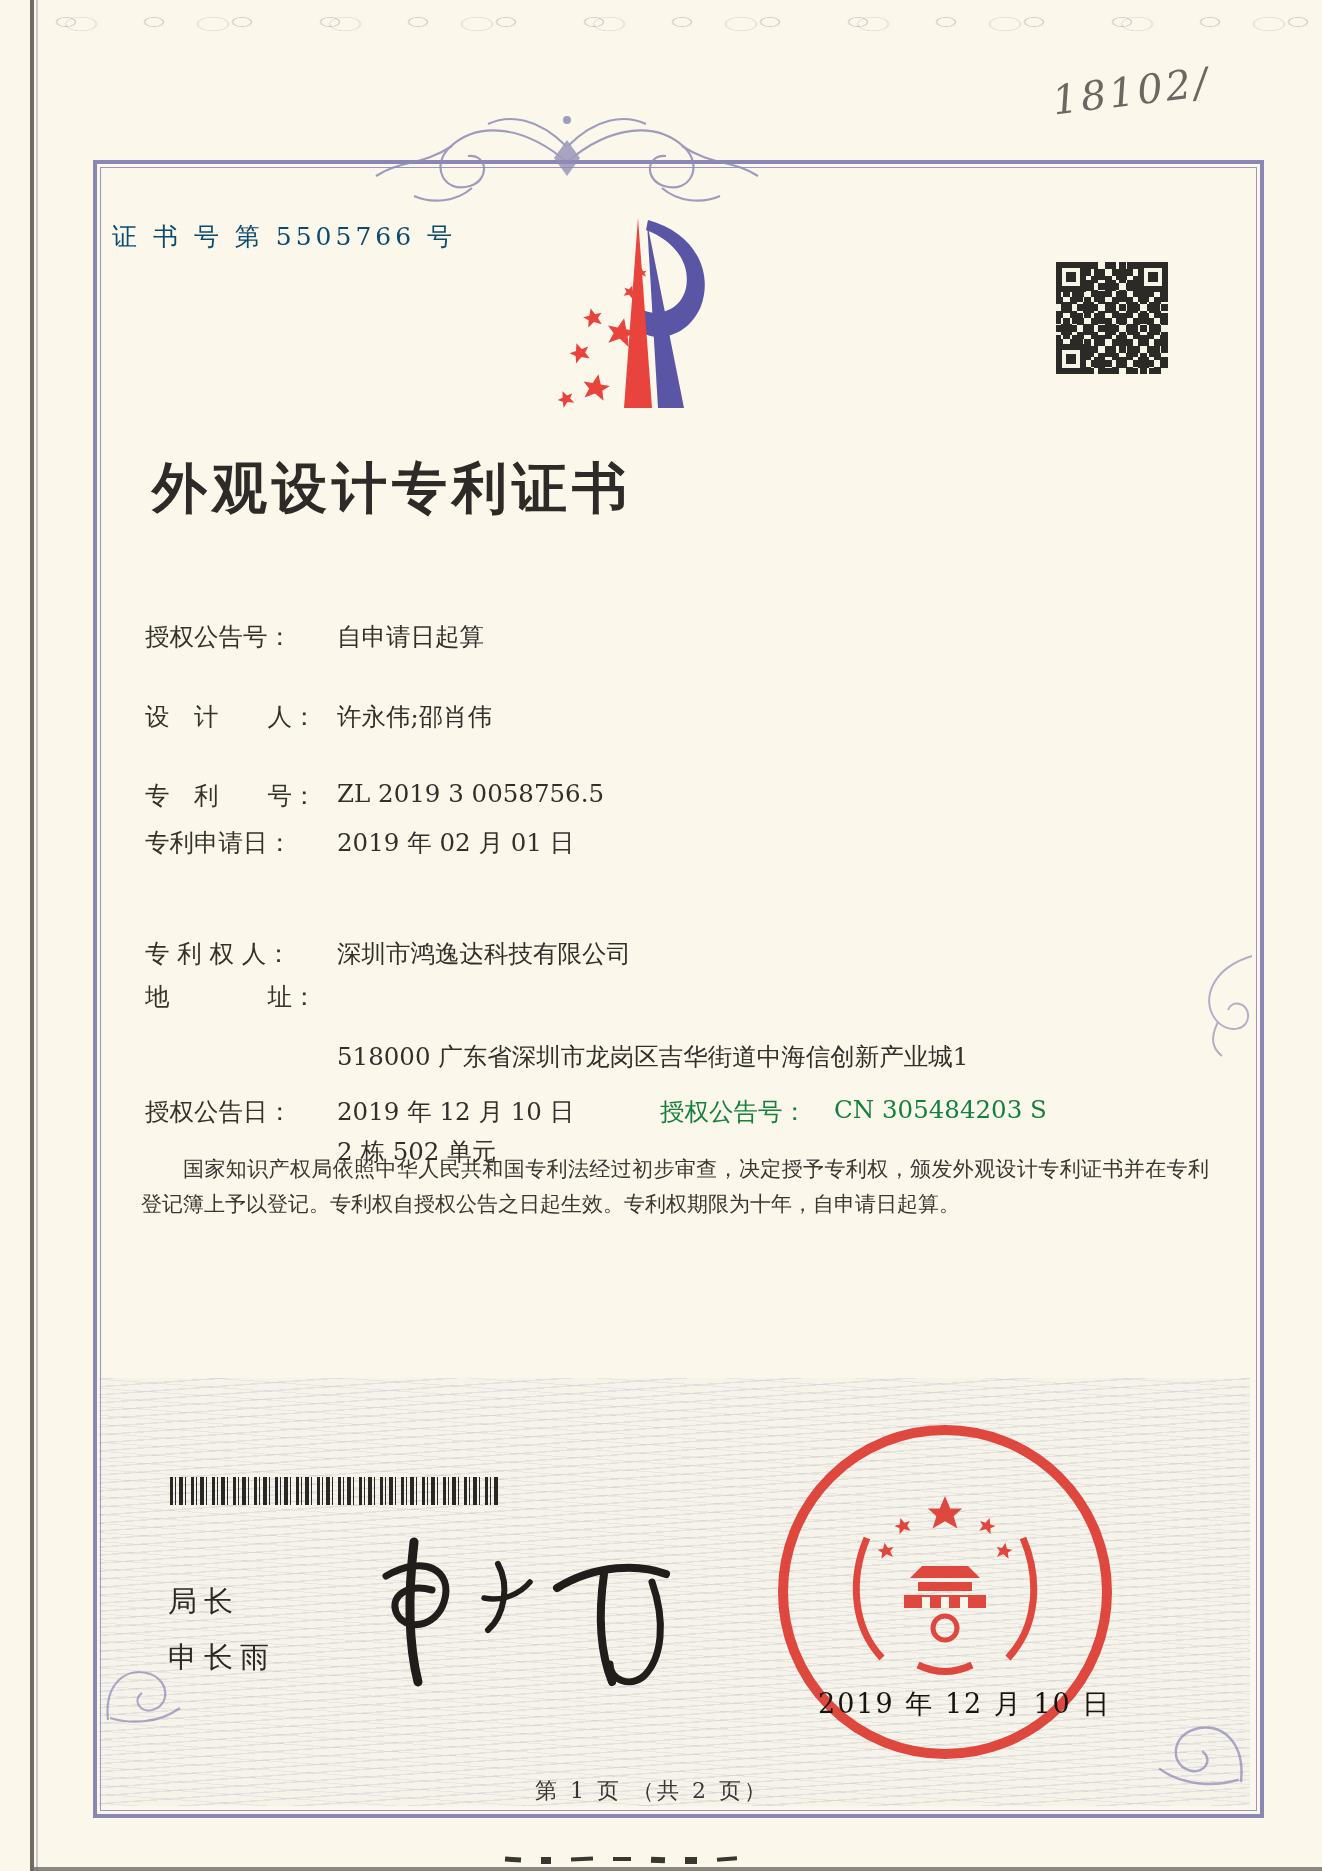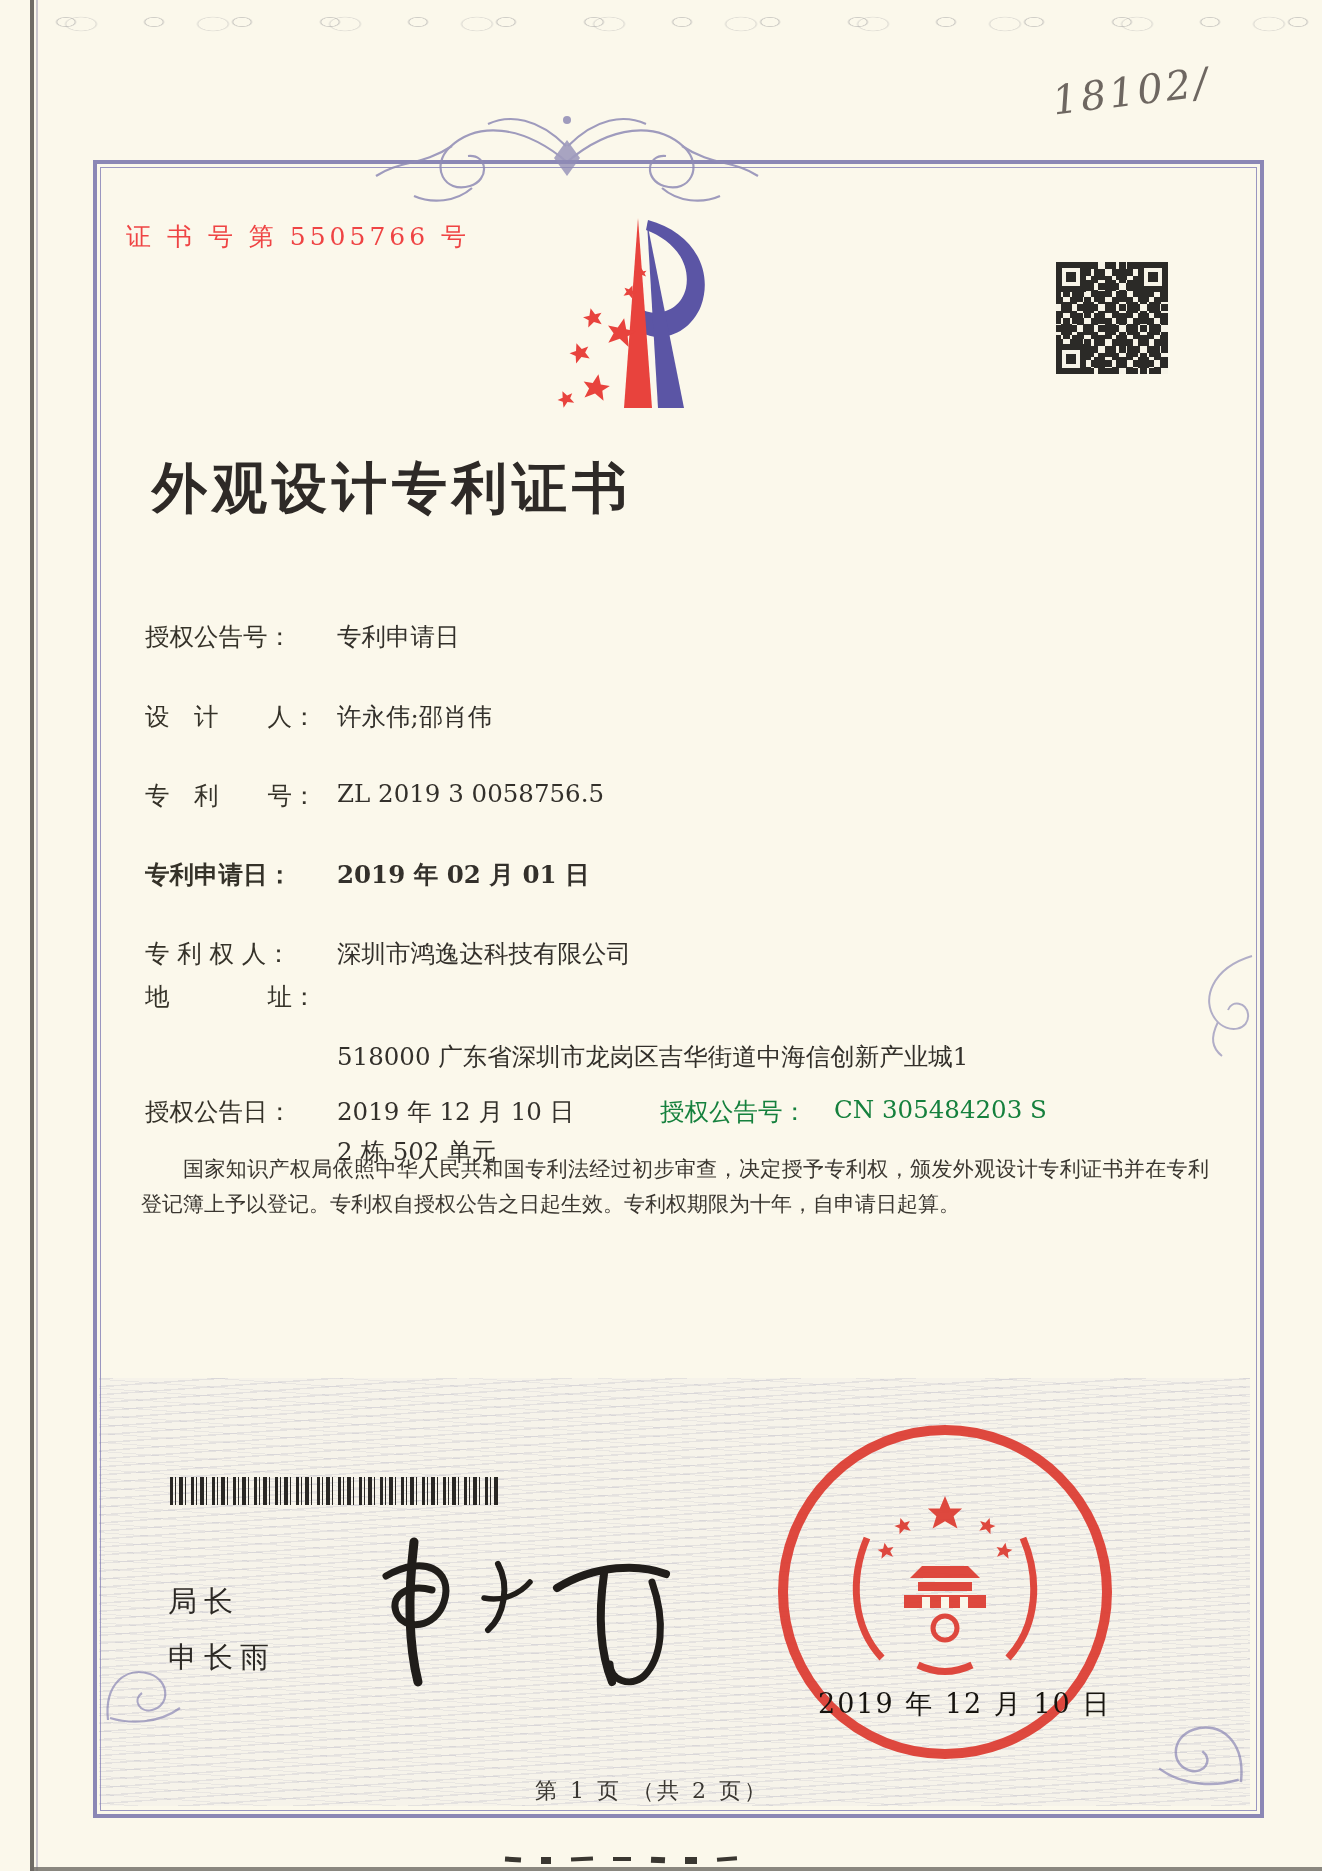--- a/index.html
+++ b/index.html
@@ -22,21 +22,21 @@
   .handwritten{
     position:absolute;left:1052px;top:68px;font-size:40px;color:#6e6761;
     font-style:italic;transform:rotate(-7deg);letter-spacing:3px;
     font-family:"DejaVu Serif","Liberation Serif",serif;
   }
   
   .frame{position:absolute;left:93px;top:160px;width:1163px;height:1650px;border:4px solid #8b87b5;}
   .frame-inner{position:absolute;inset:3px;border:1px solid #9a96c0;}
   .flourish{position:absolute;color:#918db9;}
   
-  .cert-no{position:absolute;left:126px;top:220px;font-size:25px;letter-spacing:4px;color:#ef4444;}
+  .cert-no{position:absolute;left:112px;top:220px;font-size:25px;letter-spacing:4px;color:#0c4a6e;}
   
   .title{
     position:absolute;left:152px;top:452px;width:820px;text-align:left;
     font-size:55px;font-weight:600;letter-spacing:5px;color:#2e2a27;
   }
   
   .field{position:absolute;left:145px;display:flex;font-size:24.5px;color:#353229;white-space:pre;}
   .field .lbl{width:192px;flex:none;}
   .field .val{color:#33302b;}
   .val-lines{display:block;line-height:37px;}
@@ -165,31 +165,31 @@
   <div class="qr">
     <div class="qf tl"></div>
     <div class="qf tr"></div>
     <div class="qf bl"></div>
   </div>
 
   <div class="title">外观设计专利证书</div>
 
   <div class="field" style="top:620px;">
     <span class="lbl">授权公告号：</span>
-    <span class="val">专利申请日</span>
+    <span class="val">自申请日起算</span>
   </div>
   <div class="field" style="top:700px;align-items:flex-end;">
     <span class="lbl">设　计　　人：</span>
     <span class="val">许永伟;邵肖伟</span>
   </div>
   <div class="field" style="top:779px;">
     <span class="lbl">专　利　　号：</span>
     <span class="val">ZL 2019 3 0058756.5</span>
   </div>
-  <div class="field" style="top:858px;font-weight:bold;">
+  <div class="field" style="top:826px;">
     <span class="lbl">专利申请日：</span>
     <span class="val">2019 年 02 月 01 日</span>
   </div>
   <div class="field" style="top:937px;">
     <span class="lbl">专 利 权 人：</span>
     <span class="val">深圳市鸿逸达科技有限公司</span>
   </div>
   <div class="field" style="top:980px;">
     <span class="lbl">地　　　　址：</span>
     <span class="val">

